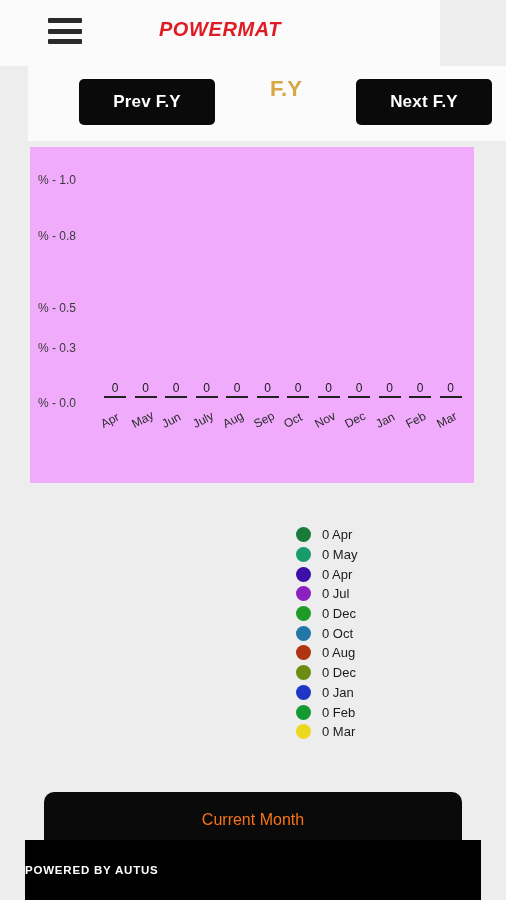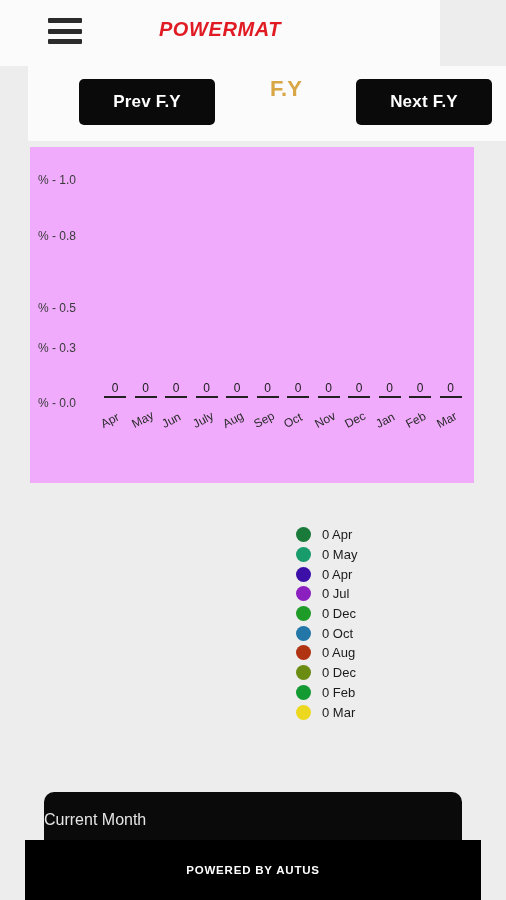--- a/index.html
+++ b/index.html
@@ -184,41 +184,41 @@
   }
 
   
   .current-month-btn {
     position: absolute;
     left: 44px;
     top: 792px;
     width: 418px;
     height: 56px;
     background: #0a0a0a;
-    color: #e5e5e5;
+    color: #f97316;
     border: none;
     border-top-left-radius: 10px;
     border-top-right-radius: 10px;
     font-size: 16px;
     font-family: "Liberation Sans", sans-serif;
     cursor: pointer;
-    text-align: left;
+    text-align: center;
     line-height: 52px;
   }
   .footer-bar {
     position: absolute;
     left: 25px;
     top: 840px;
     width: 456px;
     height: 60px;
     background: #000000;
     color: #ffffff;
     display: flex;
     align-items: center;
-    justify-content: center;
+    justify-content: flex-start;
   }
   .footer-text {
     font-size: 11.5px;
     font-weight: 700;
     letter-spacing: 0.8px;
     font-family: "Liberation Sans", sans-serif;
   }
 </style>
 </head>
 <body>
@@ -341,20 +341,24 @@
     </div>
     <div class="legend-item">
       <span class="legend-dot" style="background: rgb(176, 51, 18);"></span>
       <span class="legend-text">0 Aug</span>
     </div>
     <div class="legend-item">
       <span class="legend-dot" style="background: rgb(107, 140, 18);"></span>
       <span class="legend-text">0 Dec</span>
     </div>
     <div class="legend-item">
+      <span class="legend-dot" style="background: rgb(31, 53, 196);"></span>
+      <span class="legend-text">0 Jan</span>
+    </div>
+    <div class="legend-item">
       <span class="legend-dot" style="background: rgb(19, 154, 51);"></span>
       <span class="legend-text">0 Feb</span>
     </div>
     <div class="legend-item">
       <span class="legend-dot" style="background: rgb(236, 216, 31);"></span>
       <span class="legend-text">0 Mar</span>
     </div>
   </div>
 
 <button class="current-month-btn">Current Month</button>

